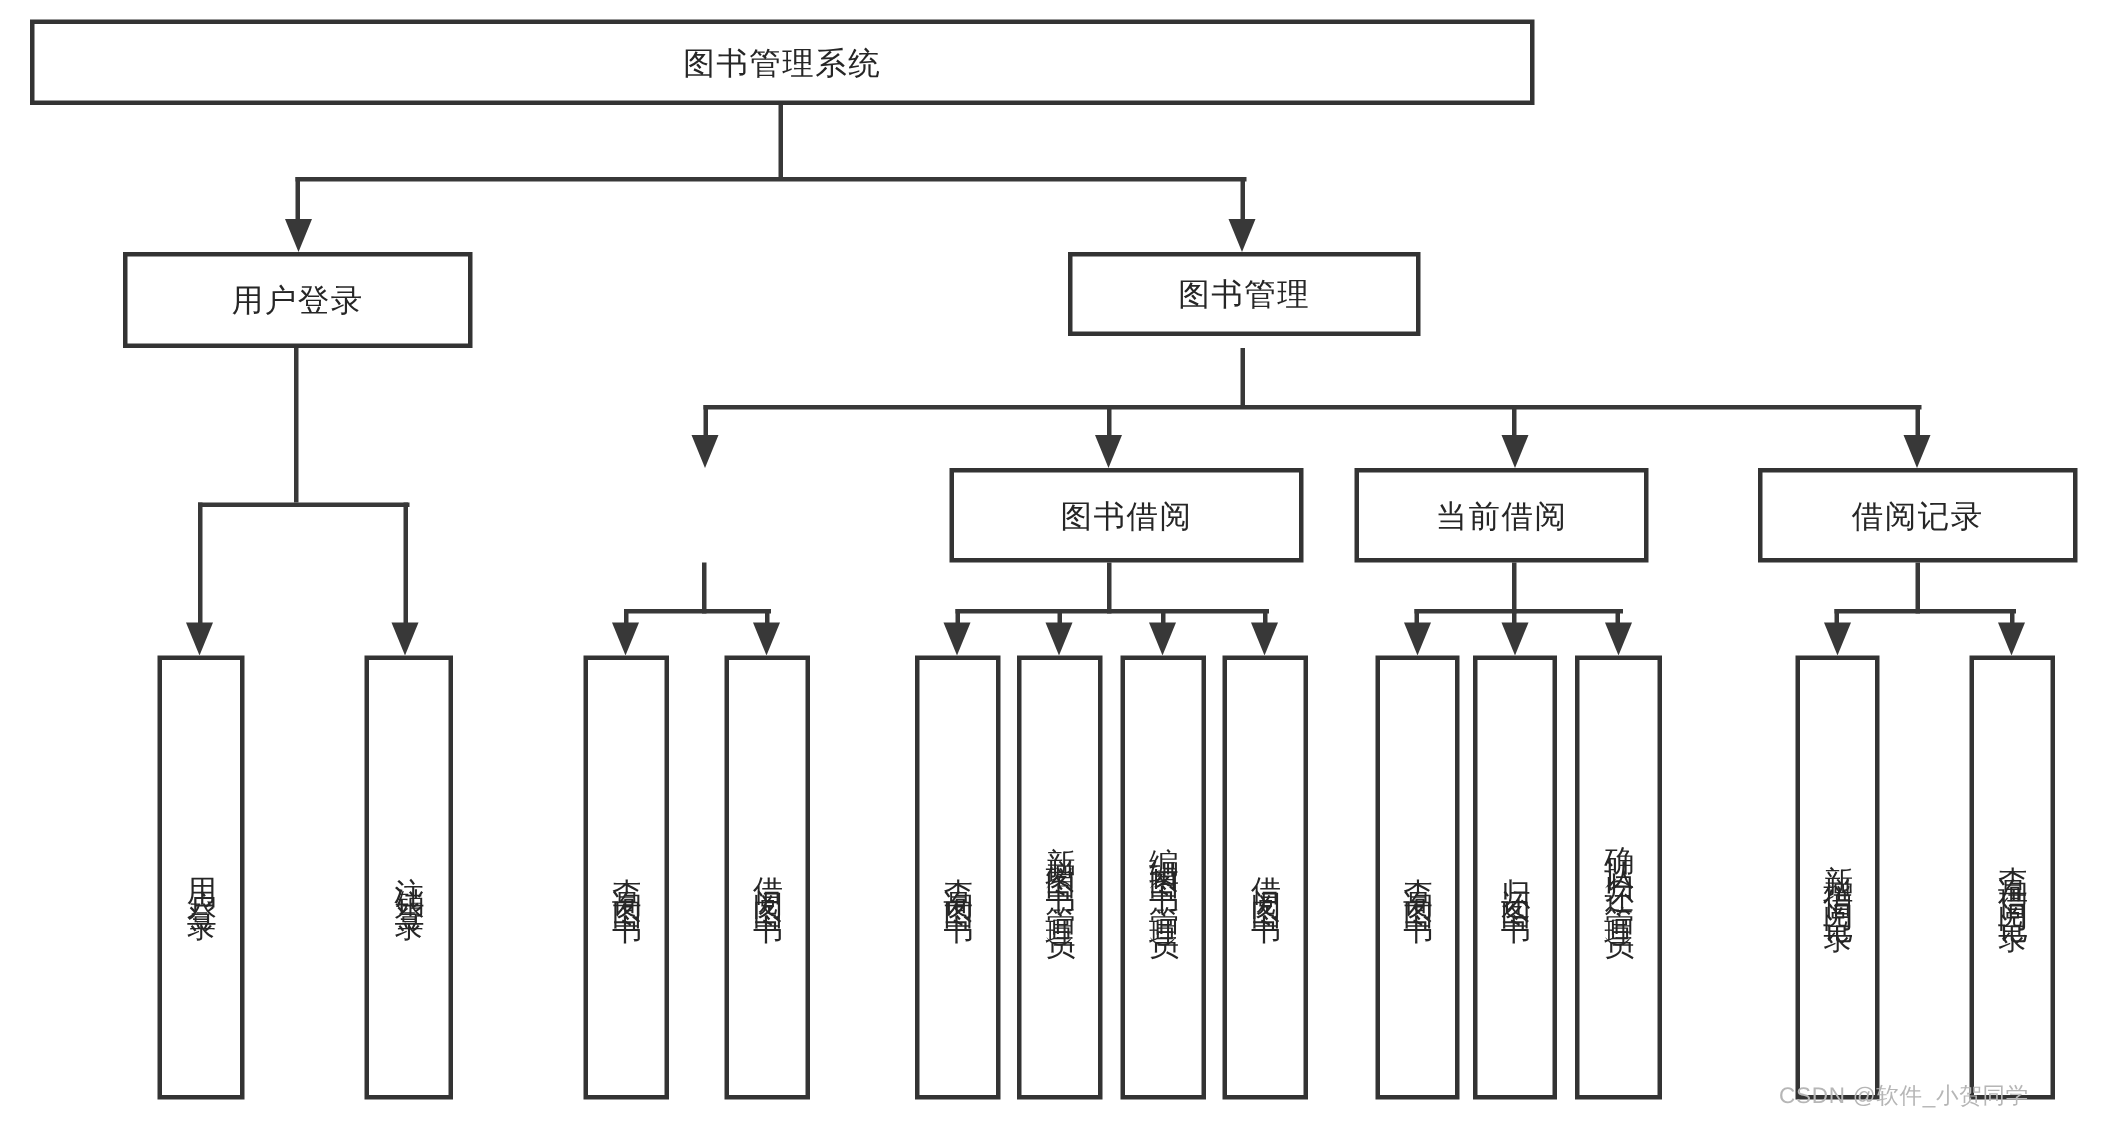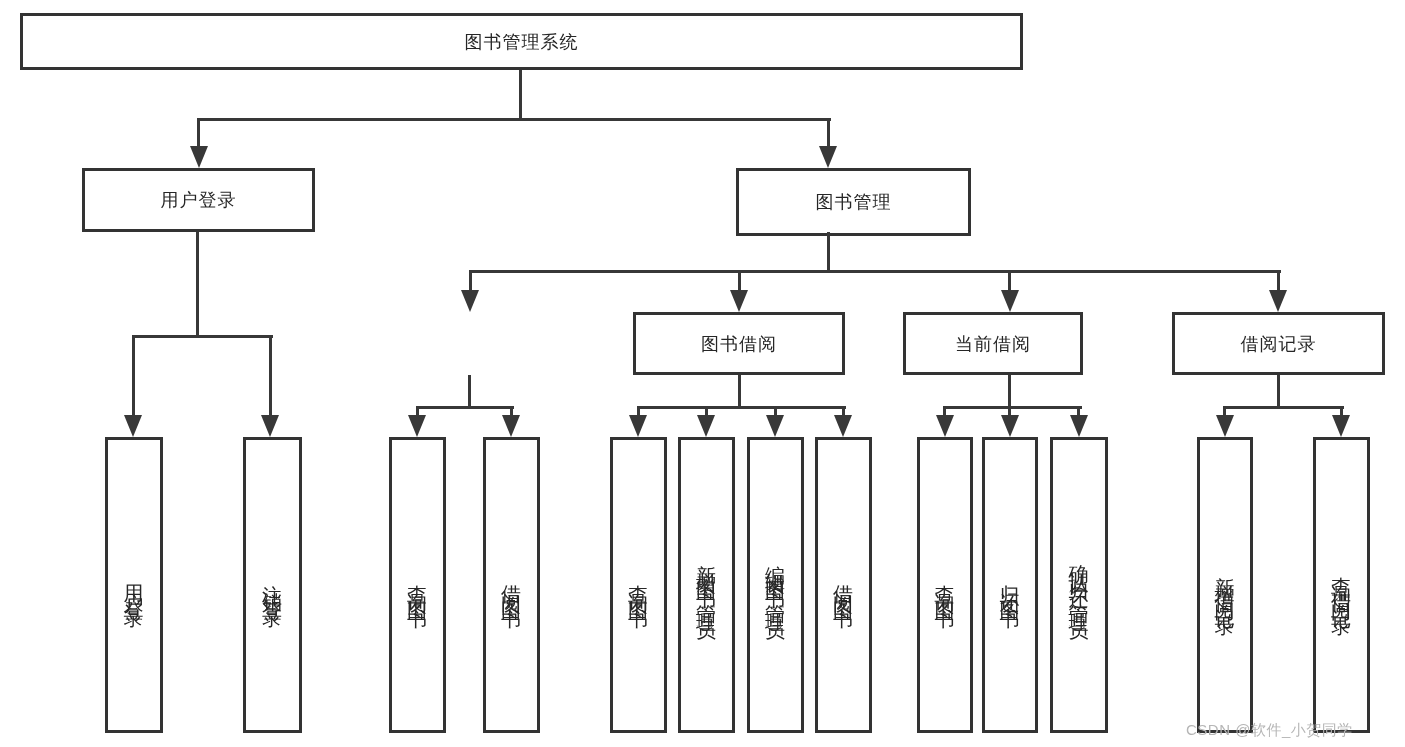--- a/index.html
+++ b/index.html
@@ -8,21 +8,21 @@
   }
   html,body{margin:0;padding:0;background:var(--background);}
   #canvas{
     position:relative;width:1405px;height:747px;background:var(--background);
     font-family:"Liberation Sans",sans-serif;color:var(--text);overflow:hidden;
   }
   .box{
     position:absolute;box-sizing:border-box;background:var(--box-bg);
     border:3px solid var(--box-border);display:flex;align-items:center;justify-content:center;
   }
-  .hlabel{font-size:18px;letter-spacing:1px;white-space:nowrap;}
+  .hlabel{font-size:21px;letter-spacing:1px;white-space:nowrap;}
   .vbox .vlabel{
     writing-mode:vertical-rl;text-orientation:mixed;
     font-size:20px;letter-spacing:8px;line-height:1;
   }
   .line{position:absolute;background:var(--line);}
   .arrow{
     position:absolute;width:0;height:0;
     border-left:9px solid transparent;border-right:9px solid transparent;
     border-top:22px solid var(--line);
   }
@@ -43,21 +43,21 @@
   <div class="line" style="left:519px;top:70px;width:3px;height:48px"></div>
   <div class="line" style="left:197px;top:118px;width:634px;height:3px"></div>
   <div class="line" style="left:197px;top:118px;width:3px;height:30px"></div>
   <div class="line" style="left:827px;top:118px;width:3px;height:30px"></div>
   <div class="arrow" style="left:190px;top:146px"></div>
   <div class="arrow" style="left:819px;top:146px"></div>
 
   <div class="box" style="left:82px;top:168px;width:233px;height:64px">
     <span class="hlabel">用户登录</span>
   </div>
-  <div class="box" style="left:736px;top:168px;width:235px;height:68px">
+  <div class="box" style="left:712px;top:168px;width:235px;height:56px">
     <span class="hlabel">图书管理</span>
   </div>
 
   <div class="line" style="left:196px;top:232px;width:3px;height:103px"></div>
   <div class="line" style="left:132px;top:335px;width:141px;height:3px"></div>
   <div class="line" style="left:132px;top:335px;width:3px;height:82px"></div>
   <div class="line" style="left:269px;top:335px;width:3px;height:82px"></div>
   <div class="arrow" style="left:124px;top:415px"></div>
   <div class="arrow" style="left:261px;top:415px"></div>
 
@@ -72,24 +72,24 @@
   <div class="line" style="left:469px;top:270px;width:812px;height:3px"></div>
   <div class="line" style="left:469px;top:270px;width:3px;height:22px"></div>
   <div class="line" style="left:738px;top:270px;width:3px;height:22px"></div>
   <div class="line" style="left:1008px;top:270px;width:3px;height:22px"></div>
   <div class="line" style="left:1277px;top:270px;width:3px;height:22px"></div>
   <div class="arrow" style="left:461px;top:290px"></div>
   <div class="arrow" style="left:730px;top:290px"></div>
   <div class="arrow" style="left:1001px;top:290px"></div>
   <div class="arrow" style="left:1269px;top:290px"></div>
 
-  <div class="box" style="left:633px;top:312px;width:212px;height:63px">
+  <div class="box" style="left:633px;top:312px;width:236px;height:63px">
     <span class="hlabel">图书借阅</span>
   </div>
-  <div class="box" style="left:903px;top:312px;width:180px;height:63px">
+  <div class="box" style="left:903px;top:312px;width:196px;height:63px">
     <span class="hlabel">当前借阅</span>
   </div>
   <div class="box" style="left:1172px;top:312px;width:213px;height:63px">
     <span class="hlabel">借阅记录</span>
   </div>
 
   <div class="line" style="left:468px;top:375px;width:3px;height:34px"></div>
   <div class="line" style="left:416px;top:406px;width:98px;height:3px"></div>
   <div class="line" style="left:416px;top:406px;width:3px;height:12px"></div>
   <div class="line" style="left:510px;top:406px;width:3px;height:12px"></div>

